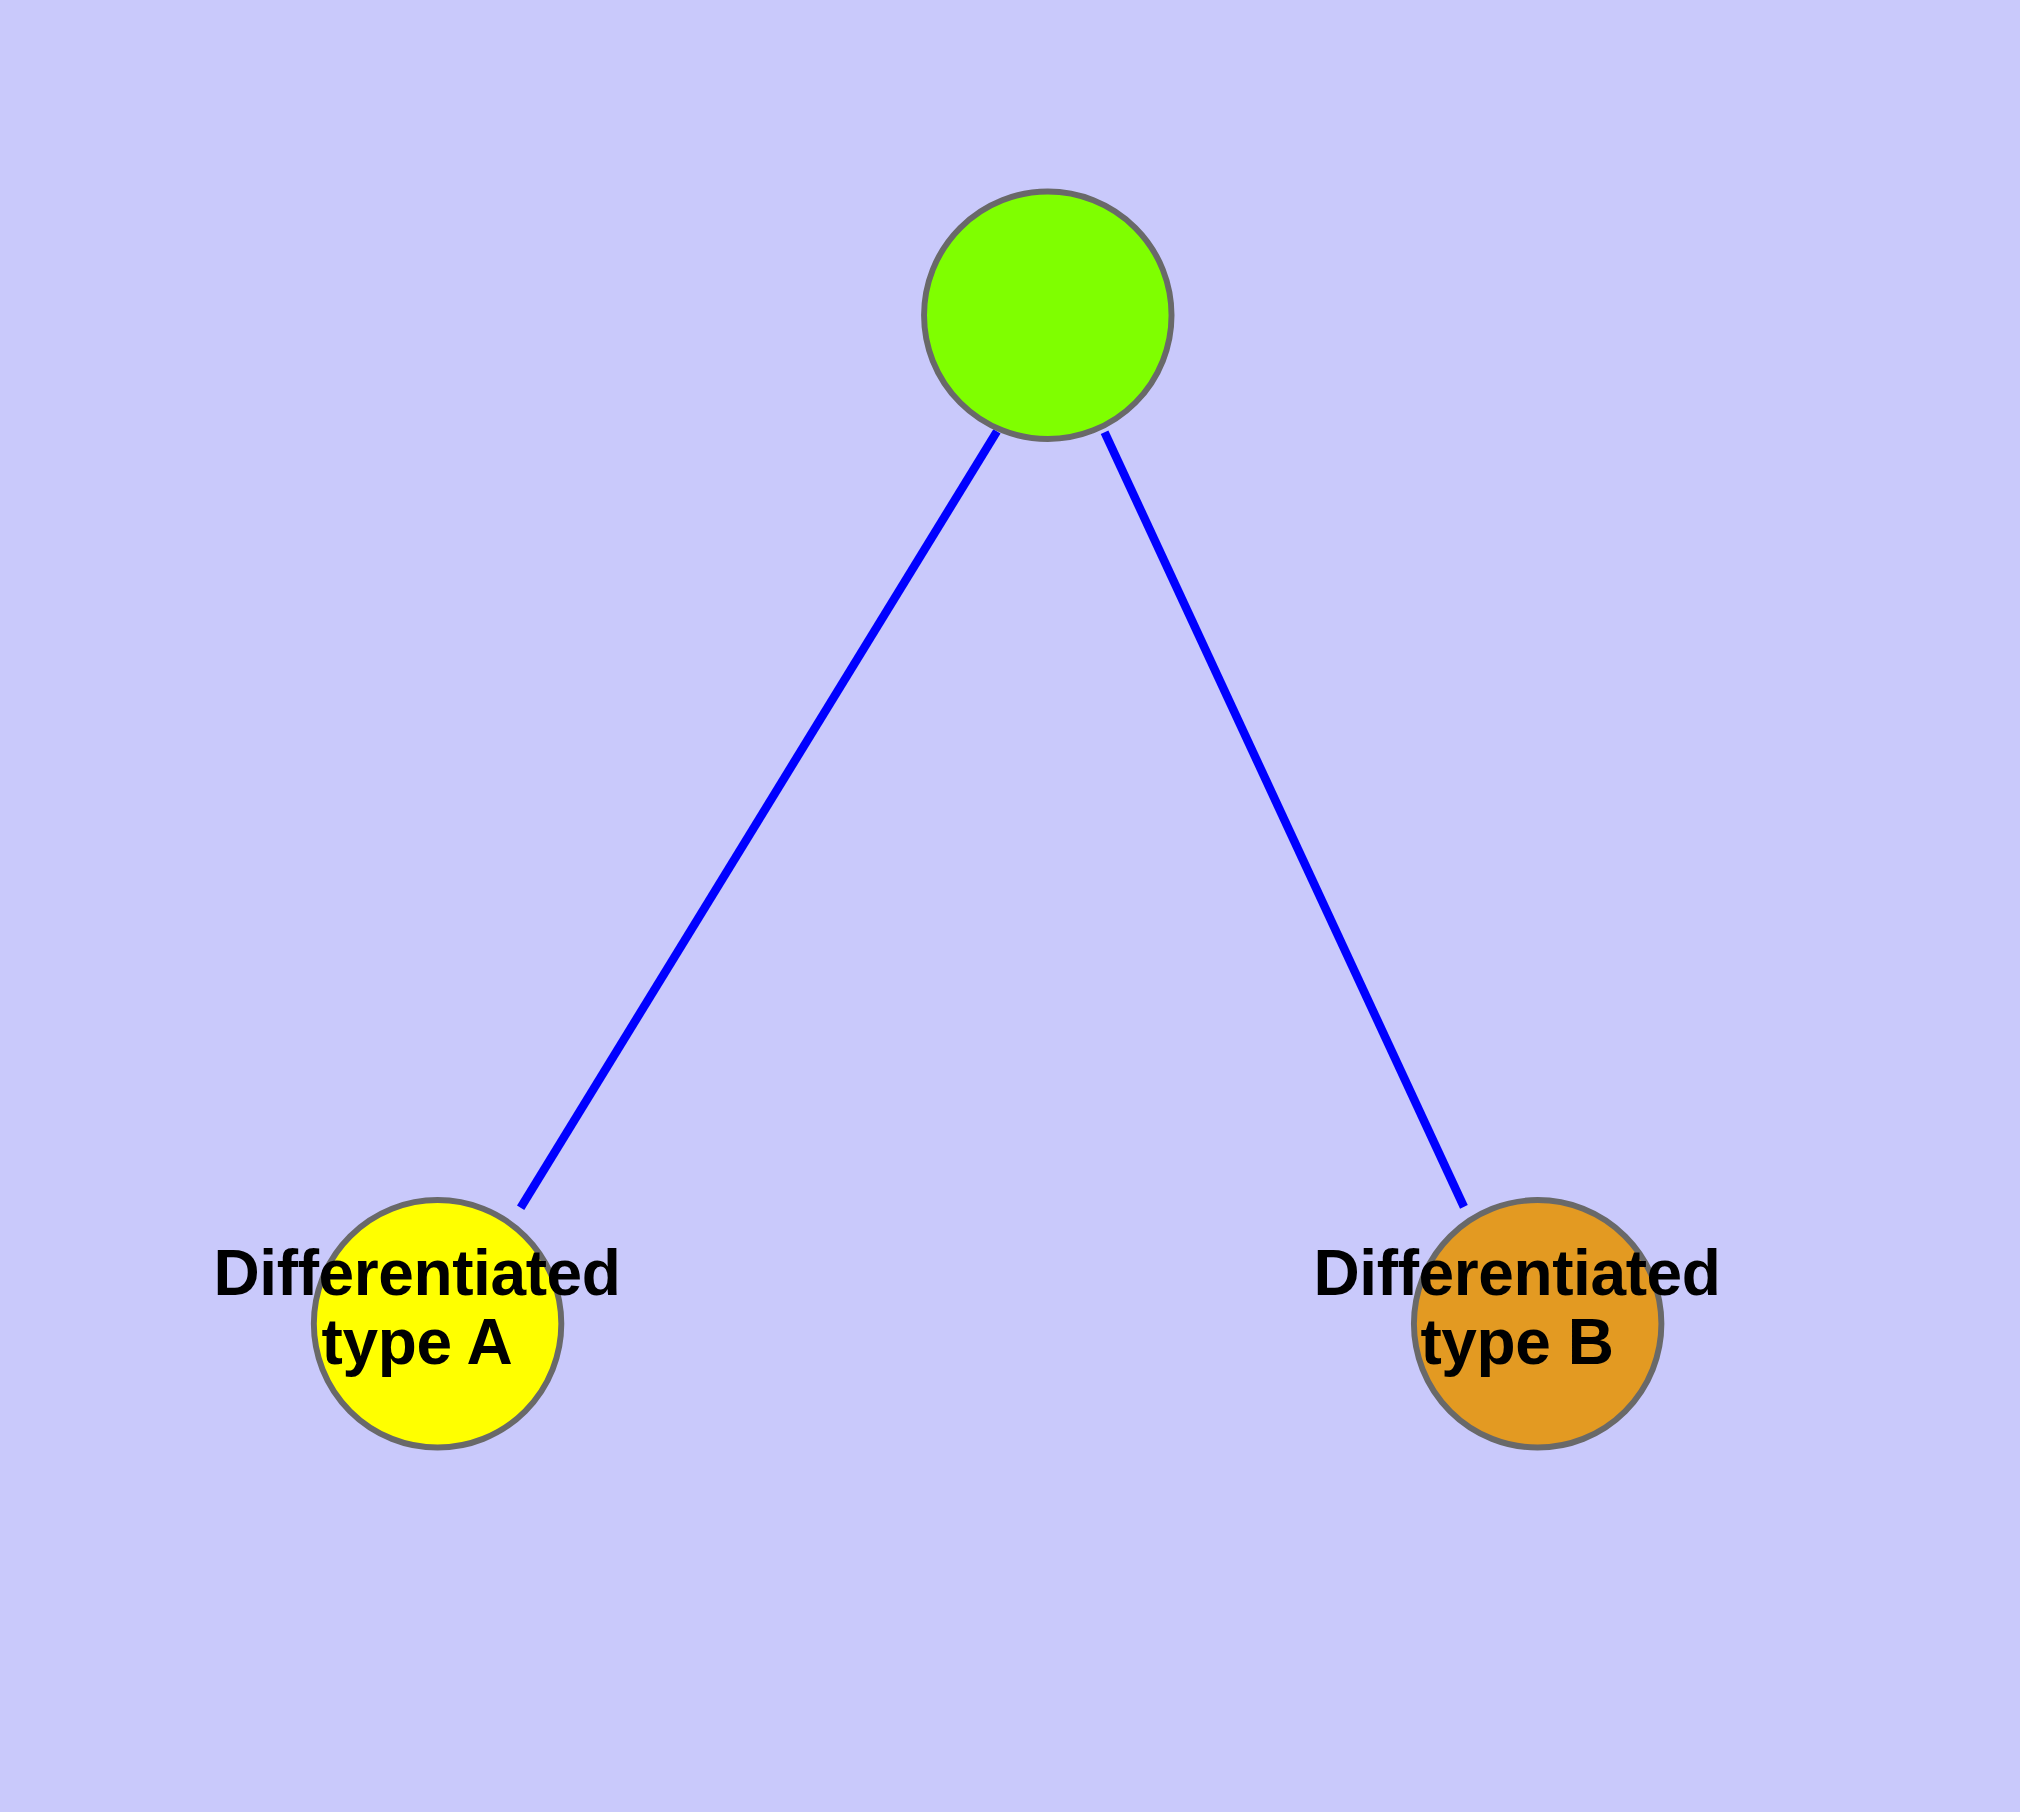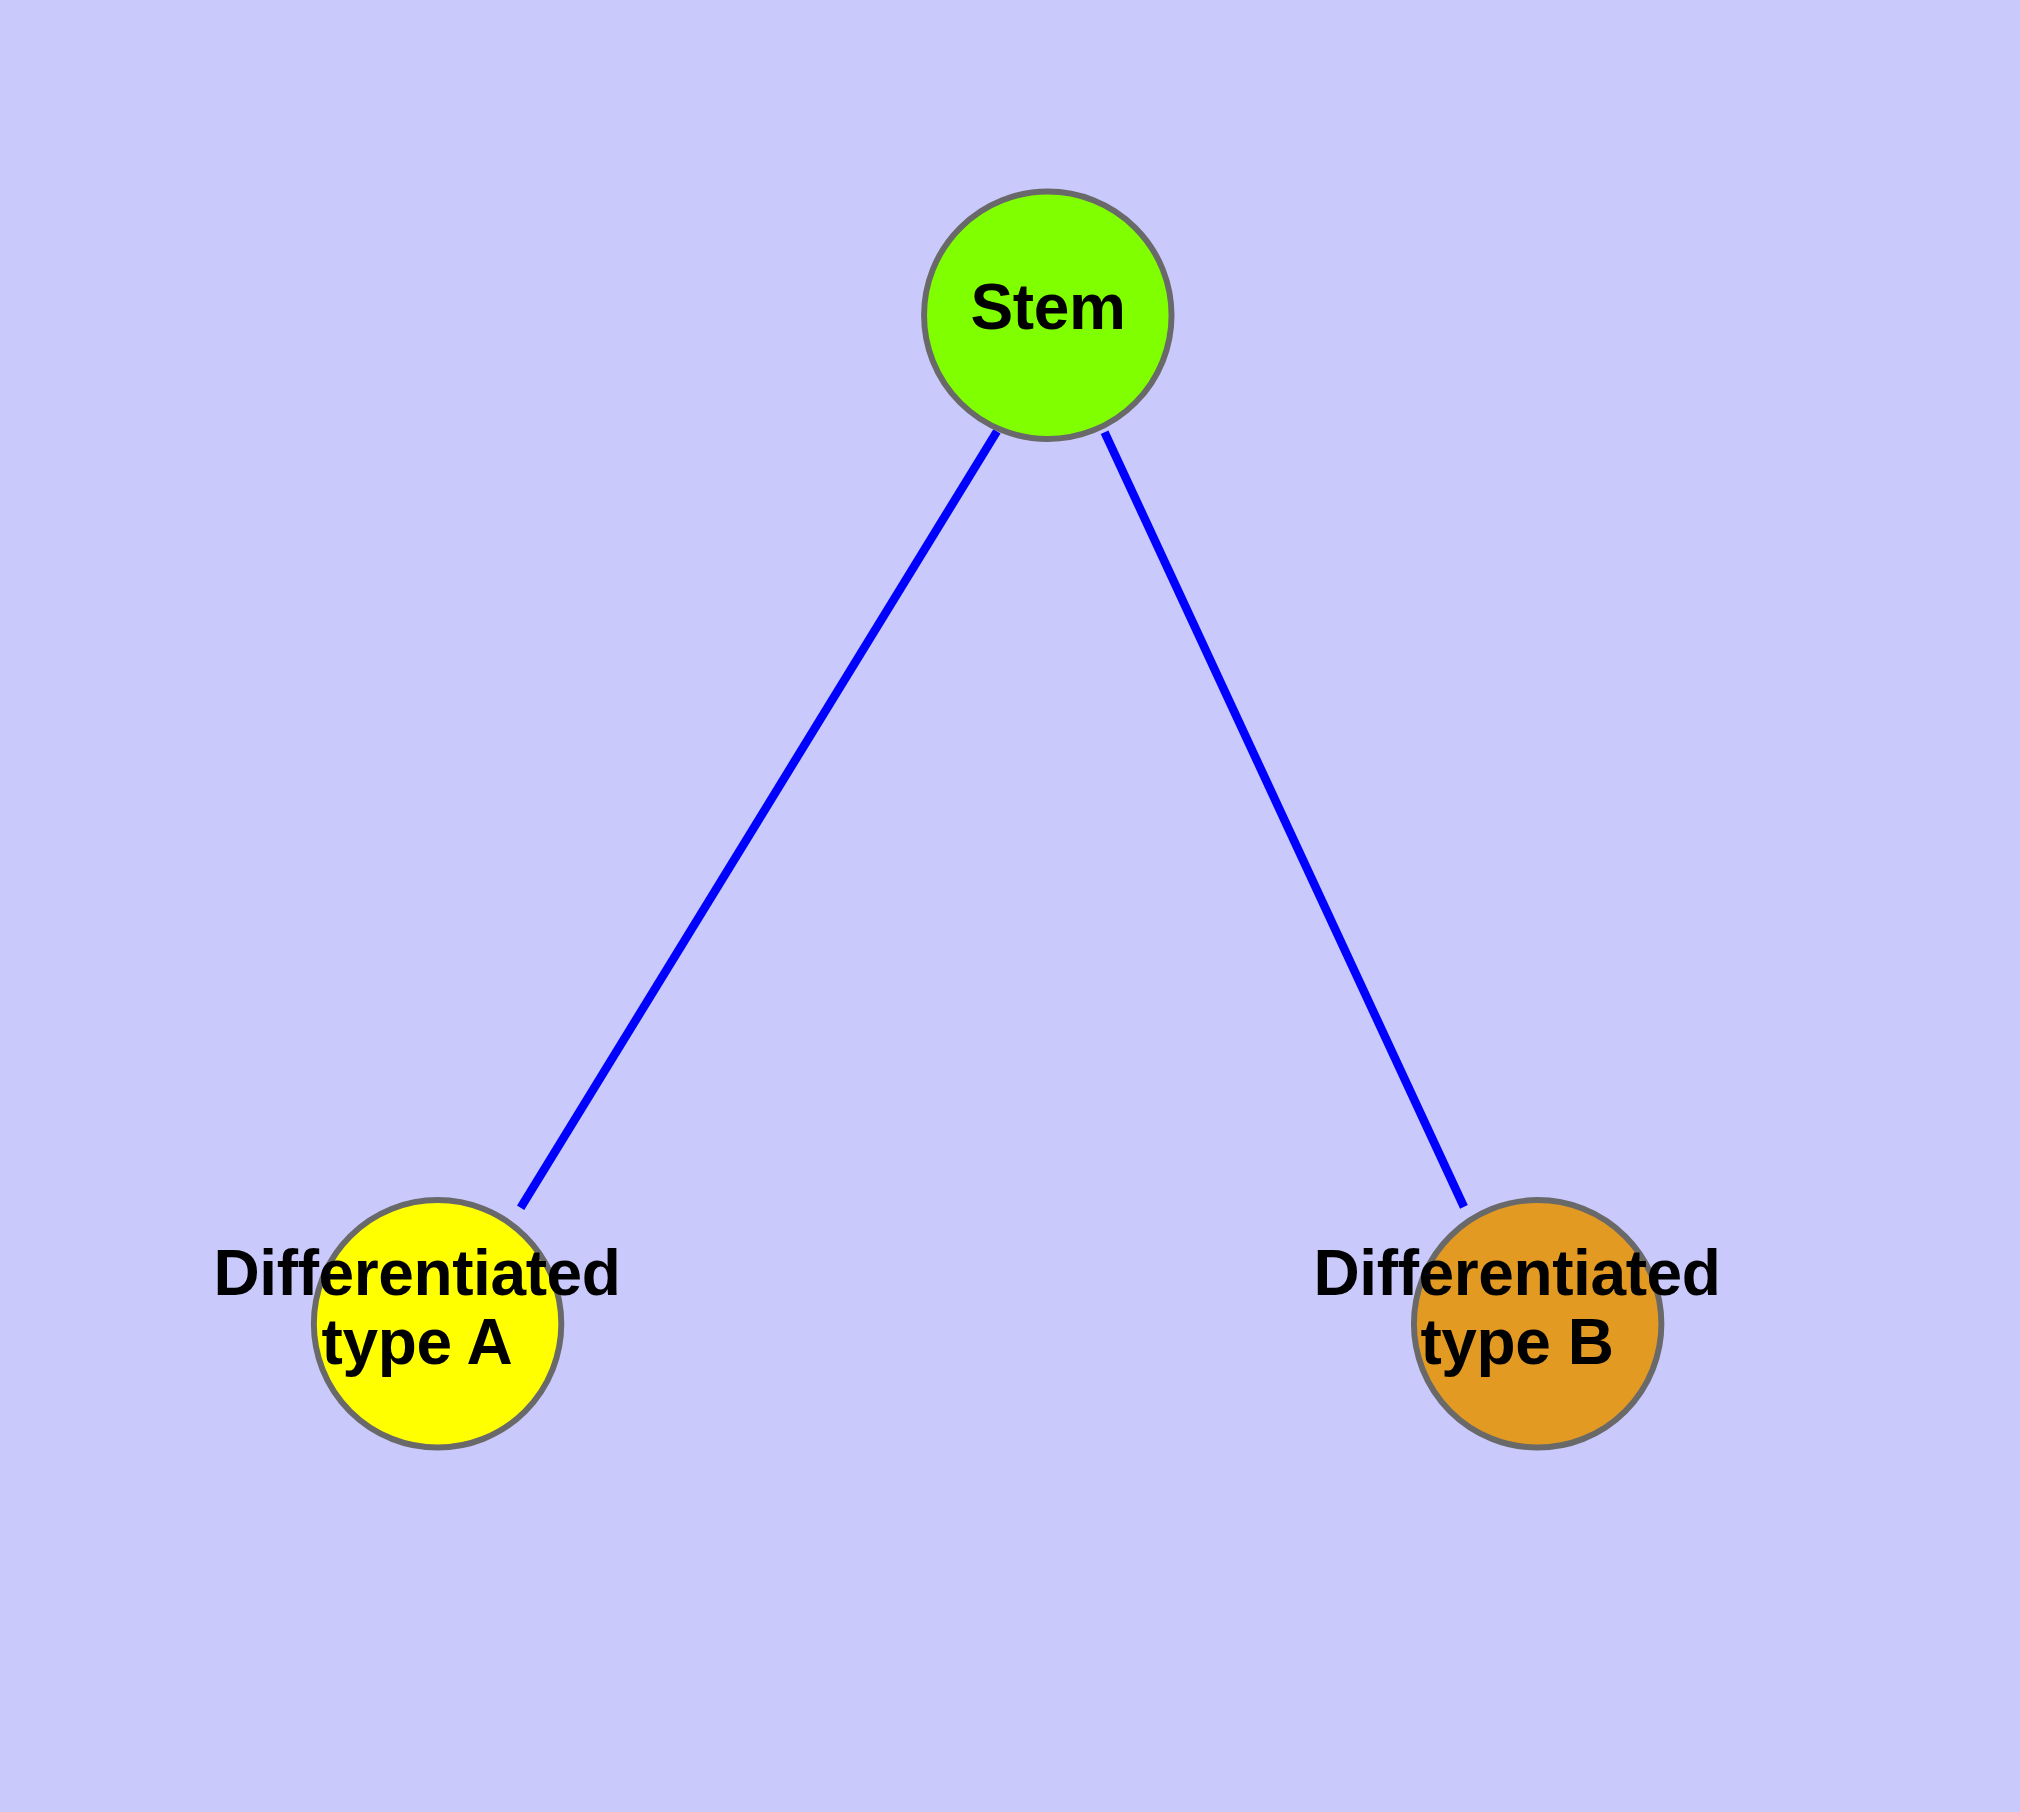--- a/index.html
+++ b/index.html
@@ -71,20 +71,19 @@
       <line x1="1176" y1="509" x2="614" y2="1425" stroke="#0000FF" stroke-width="10" stroke-linecap="butt"></line>
       <line x1="1303" y1="510" x2="1727" y2="1424" stroke="#0000FF" stroke-width="10" stroke-linecap="butt"></line>
     </g>
     <g>
       <circle cx="1236" cy="372" r="146" fill="#7FFF00" stroke="#696969" stroke-width="7"></circle>
       <circle cx="516" cy="1562" r="146" fill="#FFFF00" stroke="#696969" stroke-width="7"></circle>
       <circle cx="1814" cy="1562" r="146" fill="#E39A22" stroke="#696969" stroke-width="7"></circle>
     </g>
   </svg>
 
-  <div class="node-label" id="stem-label">Stem</div>
 
   <div class="node-label" id="type-a-label"><span>Differentiated</span><br><span>type A</span></div>
 
   <div class="node-label" id="type-b-label"><span>Differentiated</span><br><span>type B</span></div>
 
 </div>
 
 
 </body></html>

